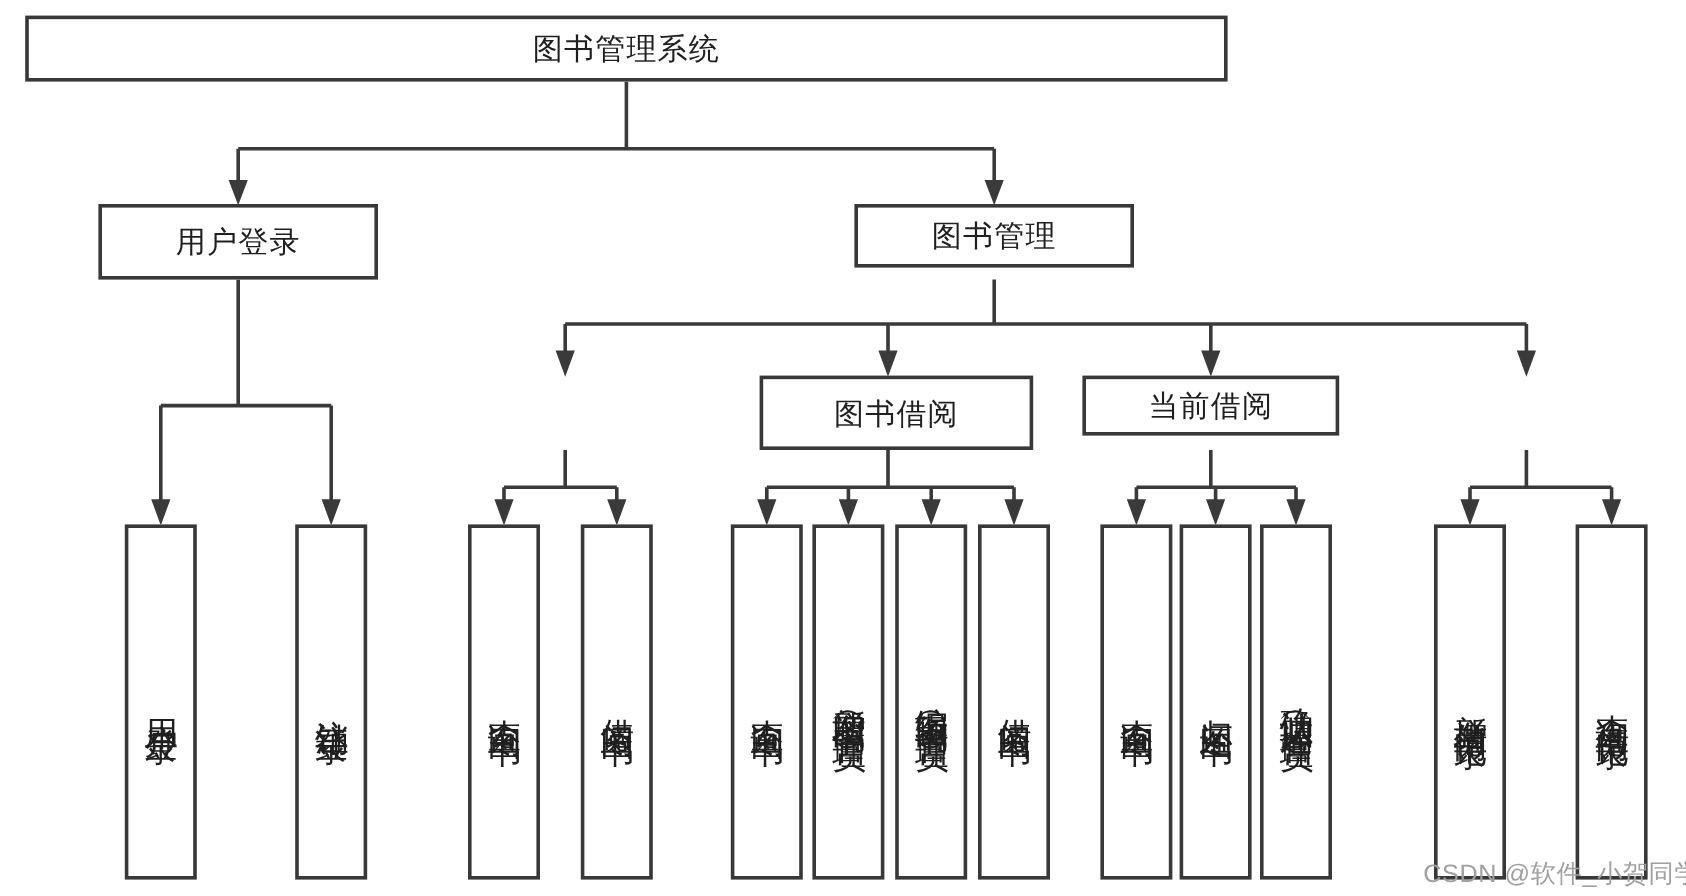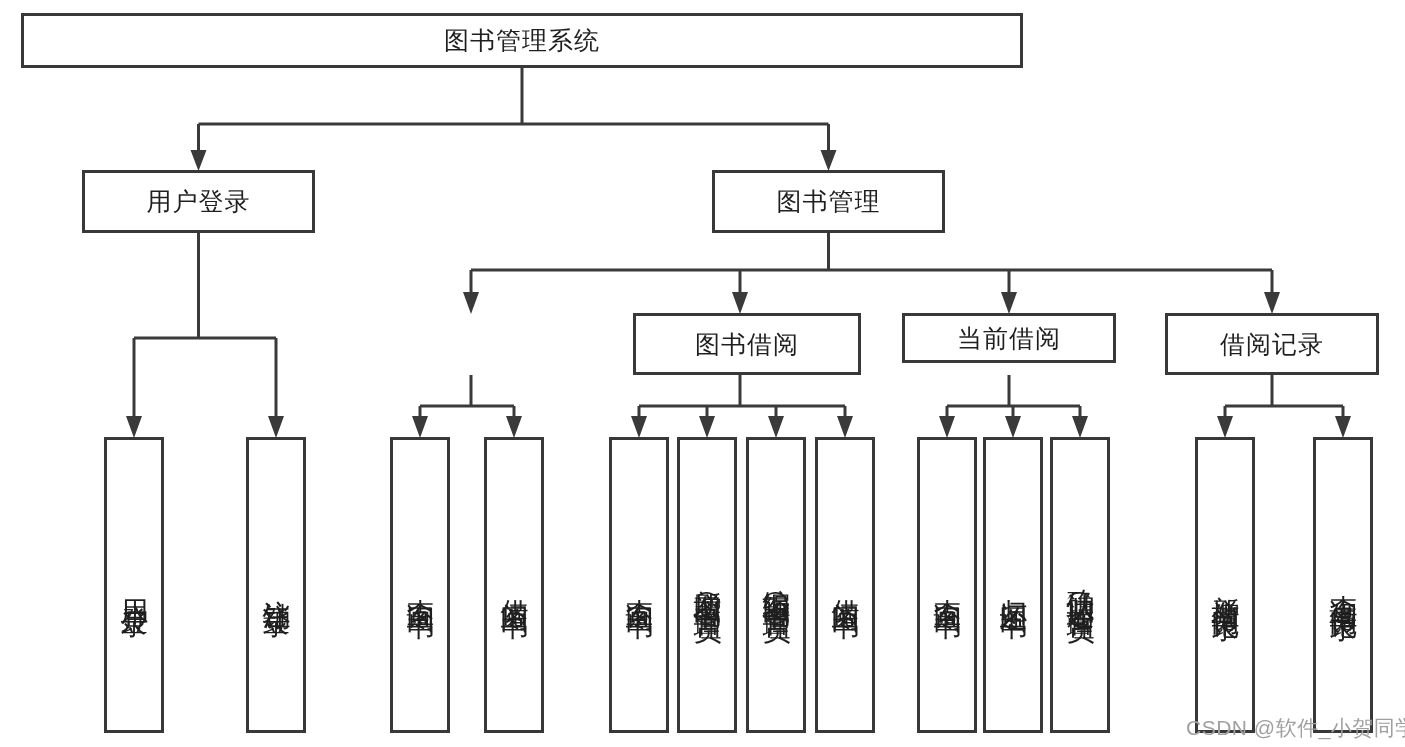--- a/index.html
+++ b/index.html
@@ -74,25 +74,24 @@
       M631 416 L647 416 L639 438 Z  M699 416 L715 416 L707 438 Z
       M768 416 L784 416 L776 438 Z  M837 416 L853 416 L845 438 Z
       M939 416 L955 416 L947 438 Z  M1005 416 L1021 416 L1013 438 Z
       M1072 416 L1088 416 L1080 438 Z
       M1217 416 L1233 416 L1225 438 Z  M1335 416 L1351 416 L1343 438 Z"></path>
   </svg>
 
   <div class="box" style="left:21px; top:13px; width:1002px; height:55px;">图书管理系统</div>
 
   <div class="box" style="left:82px; top:170px; width:233px; height:63px;">用户登录</div>
-  <div class="box" style="left:712px; top:170px; width:233px; height:63px;">图书管理</div>
+  <div class="box" style="left:712px; top:170px; width:233px; height:53px;">图书管理</div>
 
   <div class="box" style="left:633px; top:313px; width:228px; height:62px;">图书借阅</div>
   <div class="box" style="left:902px; top:313px; width:214px; height:50px;">当前借阅</div>
-  <div class="box" style="left:1165px; top:313px; width:214px; height:62px;">借阅记录</div>
 
   <div class="box leaf" style="left:104px; top:437px; width:60px; height:296px;">用户登录</div>
   <div class="box leaf" style="left:246px; top:437px; width:60px; height:296px;">注销登录</div>
 
   <div class="box leaf" style="left:390px; top:437px; width:60px; height:296px;">查询图书</div>
   <div class="box leaf" style="left:484px; top:437px; width:60px; height:296px;">借阅图书</div>
 
   <div class="box leaf" style="left:609px; top:437px; width:60px; height:296px;">查询图书</div>
   <div class="box leaf" style="left:677px; top:437px; width:60px; height:296px;">新增图书（管理员）</div>
   <div class="box leaf" style="left:746px; top:437px; width:60px; height:296px;">编辑图书（管理员）</div>

